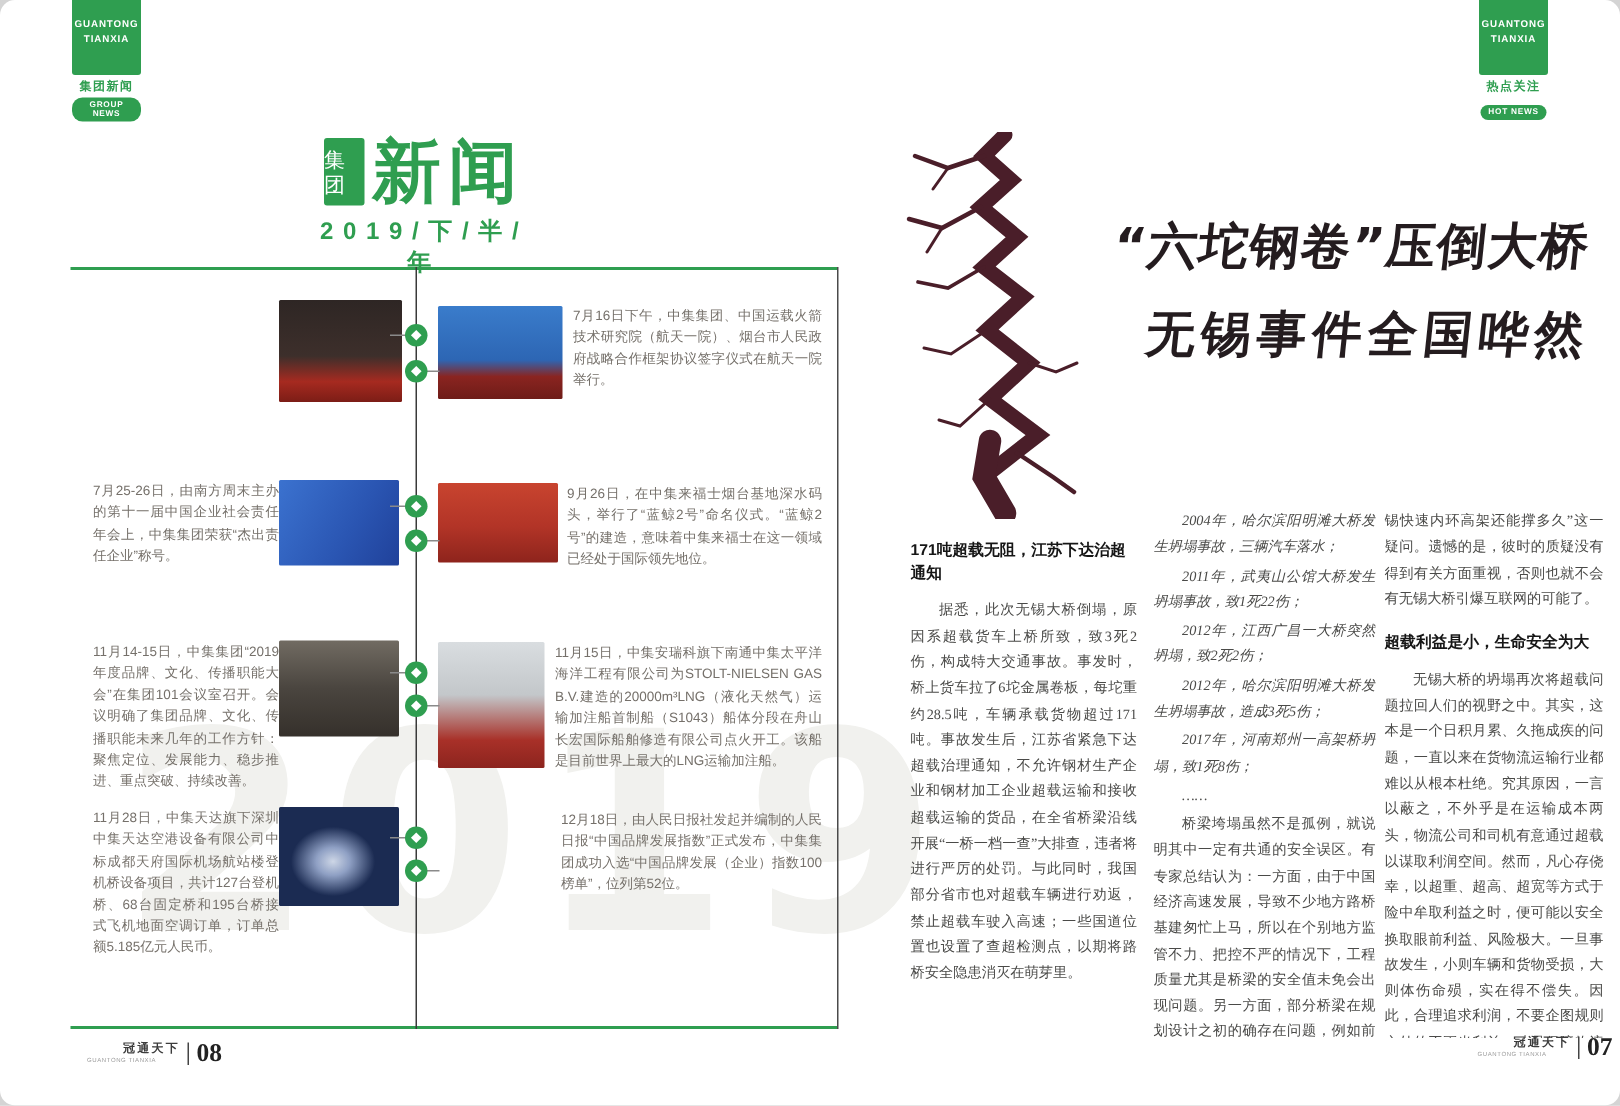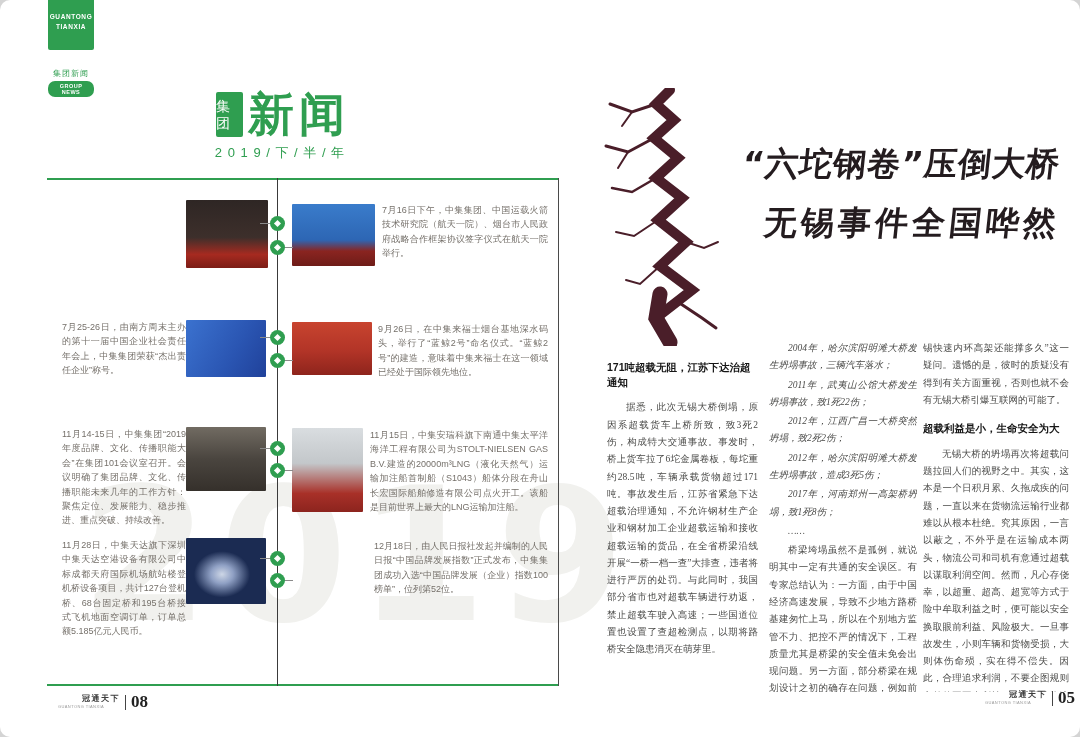--- a/index.html
+++ b/index.html
@@ -2,31 +2,31 @@
 <html><head>
 <meta charset="utf-8">
 <style>
   html,body{margin:0;padding:0;background:#d4d4d4;}
   .spread{position:relative;width:1080px;height:737px;background:#ffffff;border-radius:10px;
           overflow:hidden;font-family:"Liberation Sans",sans-serif;}
   
   .corner-badge{position:absolute;top:0;width:46px;text-align:center;z-index:5;}
   .corner-badge .box{background:#2f9e50;color:#fff;height:38px;padding-top:12px;border-radius:0 0 2px 2px;
       font-size:6.5px;font-weight:bold;letter-spacing:.6px;line-height:1.55;}
-  .corner-badge .cn{color:#2f9e50;font-size:8px;font-weight:normal;margin-top:18px;letter-spacing:1px;}
+  .corner-badge .cn{color:#2f9e50;font-size:8px;font-weight:bold;margin-top:2px;letter-spacing:1px;}
   .corner-badge .pill{display:inline-block;background:#2f9e50;color:#fff;font-size:5.5px;font-weight:bold;
       border-radius:7px;padding:2px 5px;margin-top:2px;letter-spacing:.5px;}
   
   .title-tag{position:absolute;left:216px;top:92px;width:27px;height:45px;background:#2f9e50;color:#fff;
       display:flex;flex-direction:column;align-items:center;justify-content:center;font-size:14px;
       font-weight:normal;line-height:1.2;border-radius:2px;}
   .title-main{position:absolute;left:248px;top:84px;font-size:46px;font-weight:900;color:#2f9e50;
       letter-spacing:5px;font-family:"DejaVu Sans",sans-serif;}
   .title-sub{position:absolute;left:212px;top:144px;width:136px;text-align:center;color:#2f9e50;
-      font-size:13px;font-weight:normal;letter-spacing:1px;}
+      font-size:16px;font-weight:bold;letter-spacing:1px;}
   
   .hline{position:absolute;height:2px;background:#2f9e50;z-index:1;}
   .vline{position:absolute;width:1px;background:#3a3a3a;z-index:1;}
   .watermark{position:absolute;left:80px;top:448px;font-size:185px;font-weight:700;color:#f1f1ee;
       letter-spacing:10px;z-index:0;font-family:"DejaVu Sans",sans-serif;}
   
   .news-text{position:absolute;font-size:9px;line-height:1.6;color:#75706a;text-align:justify;z-index:2;}
   .photo{position:absolute;z-index:2;border-radius:1px;}
   .tl-badge{position:absolute;left:270px;width:15px;height:15px;border-radius:50%;background:#2f9e50;
       z-index:3;display:flex;align-items:center;justify-content:center;}
@@ -62,20 +62,28 @@
 
   <div class="corner-badge" style="left:48px;">
     <div class="box">
       <div>GUANTONG</div>
       <div>TIANXIA</div>
     </div>
     <div class="cn">集团新闻</div>
     <div class="pill">GROUP NEWS</div>
   </div>
 
+  <div class="corner-badge" style="left:986px;">
+    <div class="box">
+      <div>GUANTONG</div>
+      <div>TIANXIA</div>
+    </div>
+    <div class="cn">热点关注</div>
+    <div class="pill">HOT NEWS</div>
+  </div>
 
   <div class="title-tag">集团</div>
   <div class="title-main">新闻</div>
   <div class="title-sub">2 0 1 9 / 下 / 半 / 年</div>
 
   <div class="hline" style="left:47px;top:178px;width:511px;"></div>
   <div class="hline" style="left:47px;top:684px;width:511px;"></div>
   <div class="vline" style="left:277px;top:178px;height:508px;"></div>
   <div class="vline" style="left:558px;top:178px;height:508px;background:#4a4a4a;"></div>
   <div class="watermark">2019</div>
@@ -180,16 +188,16 @@
     <p>无锡大桥的坍塌再次将超载问题拉回人们的视野之中。其实，这本是一个日积月累、久拖成疾的问题，一直以来在货物流运输行业都难以从根本杜绝。究其原因，一言以蔽之，不外乎是在运输成本两头，物流公司和司机有意通过超载以谋取利润空间。然而，凡心存侥幸，以超重、超高、超宽等方式于险中牟取利益之时，便可能以安全换取眼前利益、风险极大。一旦事故发生，小则车辆和货物受损，大则体伤命殒，实在得不偿失。因此，合理追求利润，不要企图规则之外的不正当利益，才是保障物流安全的前提和基础。</p>
 
   </div>
 
   <div class="footer" style="left:985px;top:688px;">
     <div>
       <div class="cn">冠通天下</div>
       <div class="en">GUANTONG TIANXIA</div>
     </div>
     <div class="sep"></div>
-    <div class="num">05</div>
+    <div class="num">07</div>
   </div>
 
 </div>
 
 </body></html>

